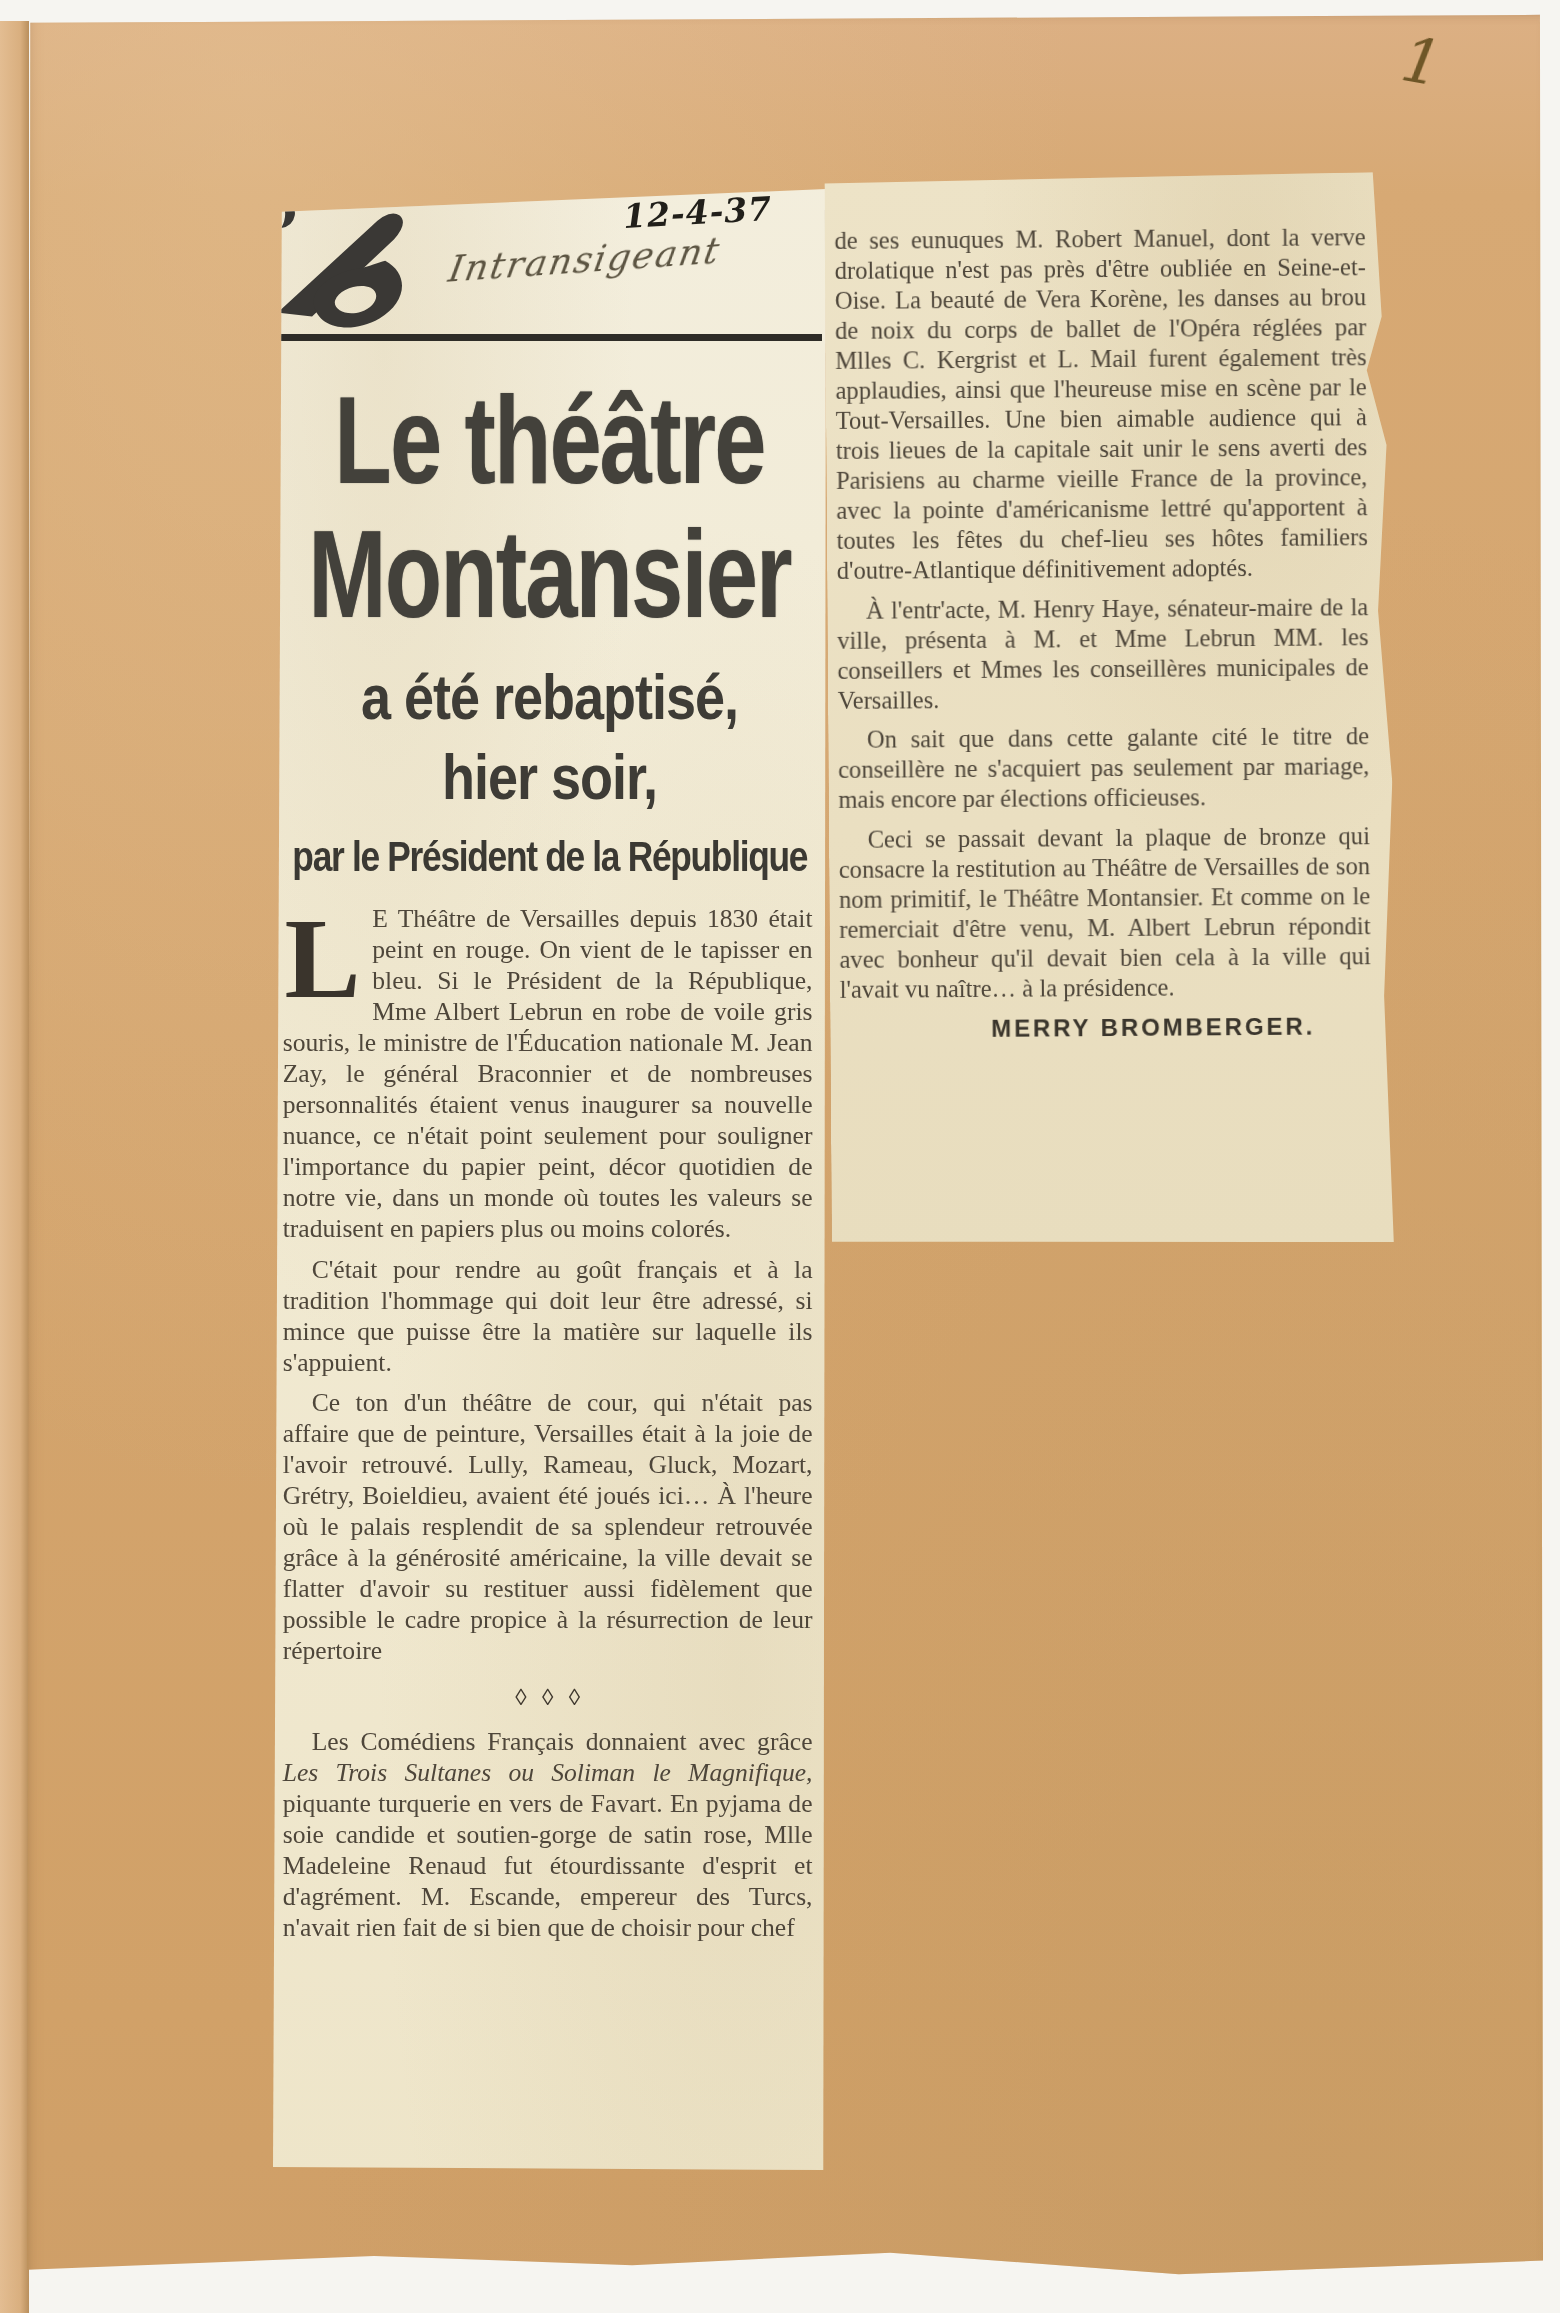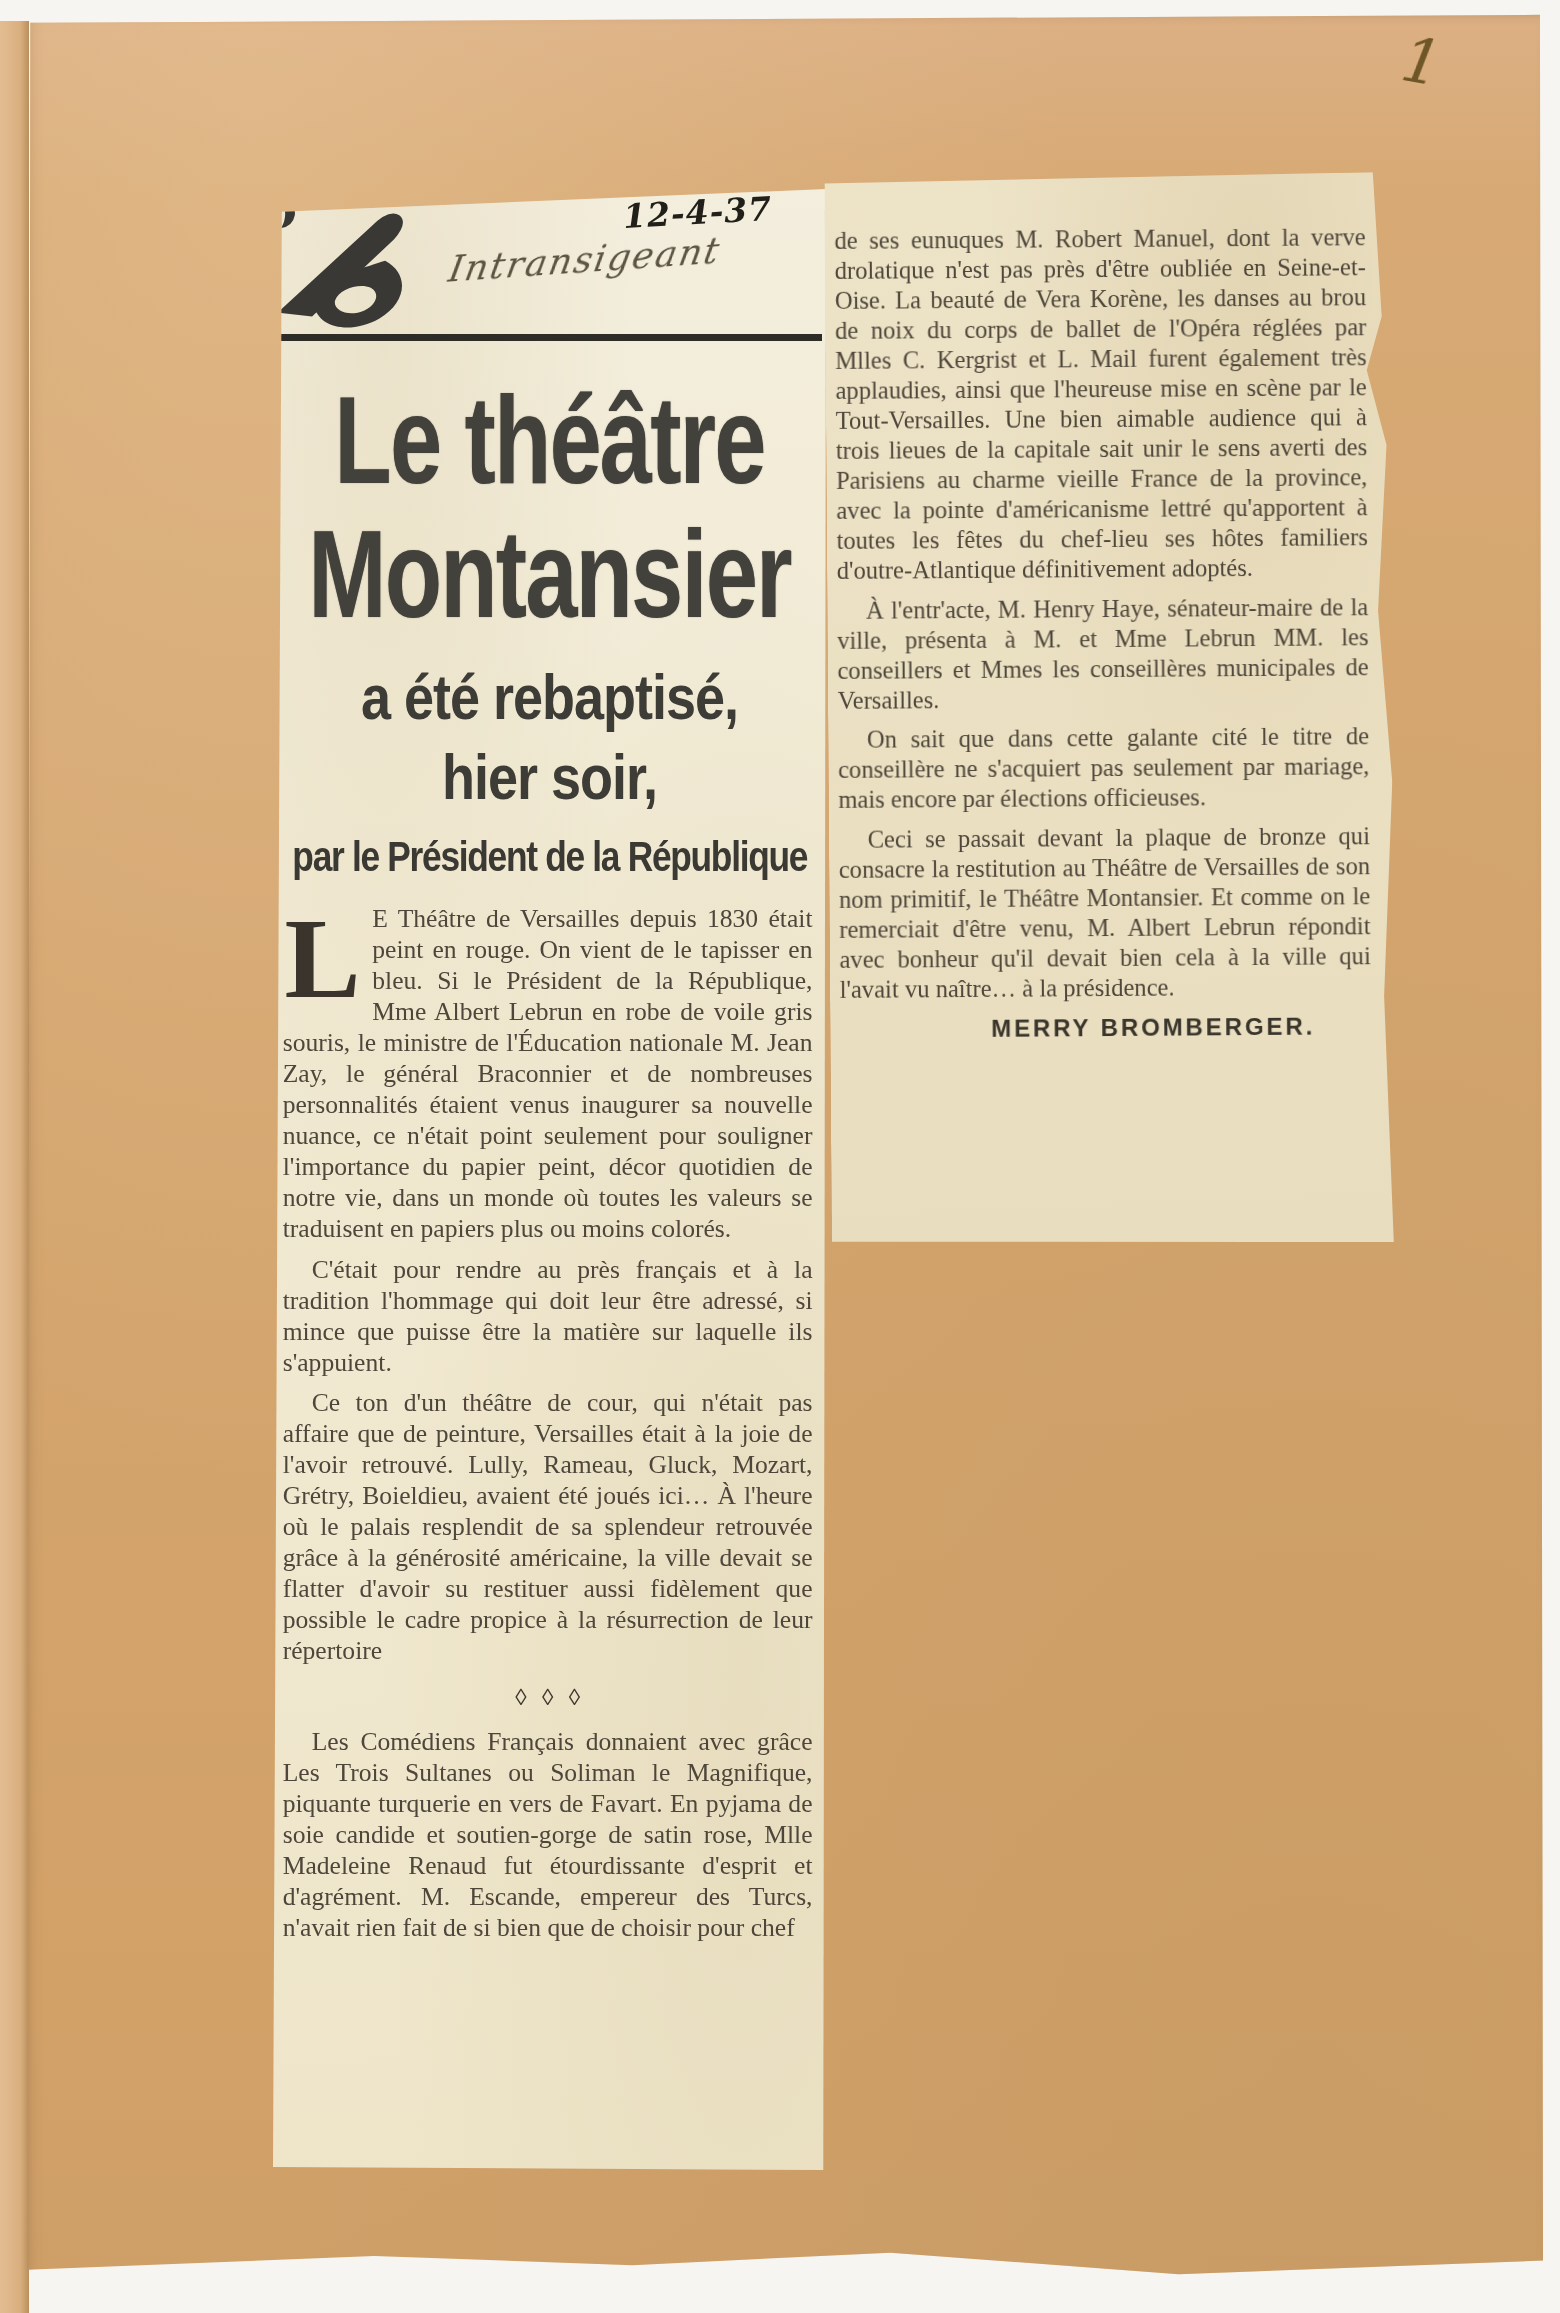--- a/index.html
+++ b/index.html
@@ -94,21 +94,21 @@
     float:left;
     font-family:"Liberation Serif",serif;font-weight:700;
     font-size:114px;line-height:.8;
     padding:9.7px 11.6px 0 1.9px;color:#3a342c;
   }
   .separator{
     text-align:center;font-weight:700;font-size:23px;
     letter-spacing:15.4px;color:#3f382e;margin:15.4px 0 13.5px 0;
     text-indent:15.4px;
   }
-  .work-title{}
+  .work-title{font-style:italic;}
   
   .clipping-right{
     left:828px;top:174px;width:566px;height:1070px;
     background:
       radial-gradient(ellipse at 75% 10%, rgba(205,185,140,.3), transparent 45%),
       linear-gradient(178deg,#ede3c7 0%,#eadfc1 60%,#e8ddbe 100%);
     clip-path:polygon(0 0.7%, 96.9% 0, 98.3% 13.5%, 95.6% 18.5%, 99% 25.5%, 97.3% 41%, 99.6% 57%, 97.9% 77%, 99.3% 100%, 0 99.6%);
     transform:rotate(-.4deg);
   }
   .clipping-right .body-col{
@@ -156,21 +156,21 @@
 
   <h2 class="subhead">
     <span>a été rebaptisé,</span><br>
     <span>hier soir,</span>
   </h2>
 
   <h3 class="kicker">par le Président de la République</h3>
 
   <div class="body-col">
     <p class="first"><span class="dropcap">L</span><span>E Théâtre de Versailles depuis 1830 était peint en rouge. On vient de le tapisser en bleu. Si le Président de la République, Mme Albert Lebrun en robe de voile gris souris, le ministre de l'Éducation nationale M. Jean Zay, le général Braconnier et de nombreuses personnalités étaient venus inaugurer sa nouvelle nuance, ce n'était point seulement pour souligner l'importance du papier peint, décor quotidien de notre vie, dans un monde où toutes les valeurs se traduisent en papiers plus ou moins colorés.</span></p>
-    <p>C'était pour rendre au près français et à la tradition l'hommage qui doit leur être adressé, si mince que puisse être la matière sur laquelle ils s'appuient.</p>
+    <p>C'était pour rendre au goût français et à la tradition l'hommage qui doit leur être adressé, si mince que puisse être la matière sur laquelle ils s'appuient.</p>
     <p>Ce ton d'un théâtre de cour, qui n'était pas affaire que de peinture, Versailles était à la joie de l'avoir retrouvé. Lully, Rameau, Gluck, Mozart, Grétry, Boieldieu, avaient été joués ici… À l'heure où le palais resplendit de sa splendeur retrouvée grâce à la générosité américaine, la ville devait se flatter d'avoir su restituer aussi fidèlement que possible le cadre propice à la résurrection de leur répertoire</p>
     <div class="separator">◊◊◊</div>
     <p><span>Les Comédiens Français donnaient avec grâce </span><span class="work-title">Les Trois Sultanes ou Soliman le Magnifique,</span><span> piquante turquerie en vers de Favart. En pyjama de soie candide et soutien-gorge de satin rose, Mlle Madeleine Renaud fut étourdissante d'esprit et d'agrément. M. Escande, empereur des Turcs, n'avait rien fait de si bien que de choisir pour chef</span></p>
   </div>
 </div>
 
 <div class="clipping clipping-right">
   <div class="body-col">
     <p class="first">de ses eunuques M. Robert Manuel, dont la verve drolatique n'est pas près d'être oubliée en Seine-et-Oise. La beauté de Vera Korène, les danses au brou de noix du corps de ballet de l'Opéra réglées par Mlles C. Kergrist et L. Mail furent également très applaudies, ainsi que l'heureuse mise en scène par le Tout-Versailles. Une bien aimable audience qui à trois lieues de la capitale sait unir le sens averti des Parisiens au charme vieille France de la province, avec la pointe d'américanisme lettré qu'apportent à toutes les fêtes du chef-lieu ses hôtes familiers d'outre-Atlantique définitivement adoptés.</p>
     <p>À l'entr'acte, M. Henry Haye, sénateur-maire de la ville, présenta à M. et Mme Lebrun MM. les conseillers et Mmes les conseillères municipales de Versailles.</p>

